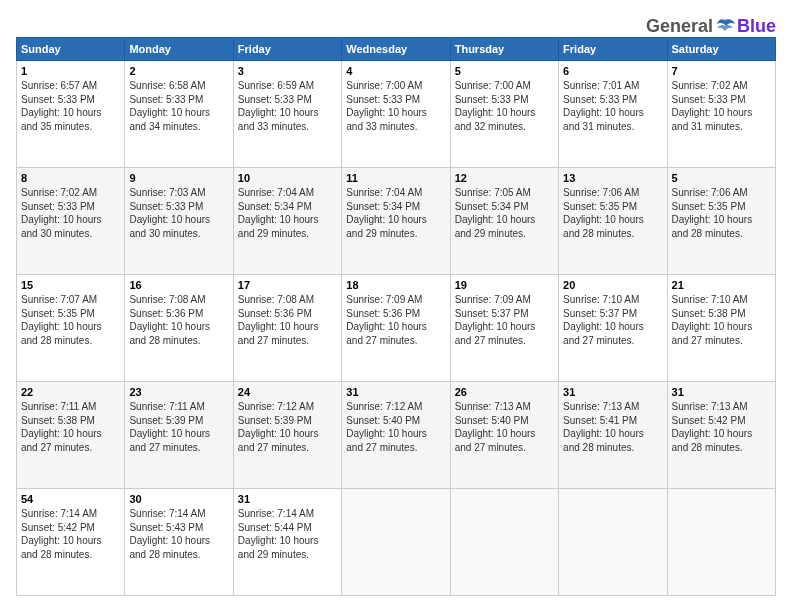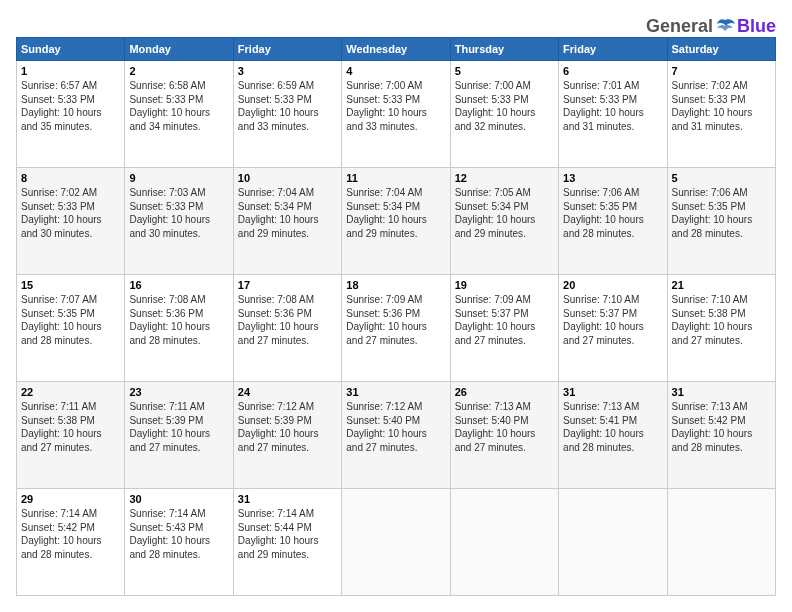--- a/index.html
+++ b/index.html
@@ -382,21 +382,21 @@
           <div class="day-info">
             Sunrise: 7:13 AM<br>
             Sunset: 5:42 PM<br>
             Daylight: 10 hours<br>
             and 28 minutes.
           </div>
         </td>
         </tr>
         <tr>
           <td>
-          <span class="day-num">29</span>
+          <span class="day-num">54</span>
           <div class="day-info">
             Sunrise: 7:14 AM<br>
             Sunset: 5:42 PM<br>
             Daylight: 10 hours<br>
             and 28 minutes.
           </div>
         </td>
           <td>
           <span class="day-num">30</span>
           <div class="day-info">

